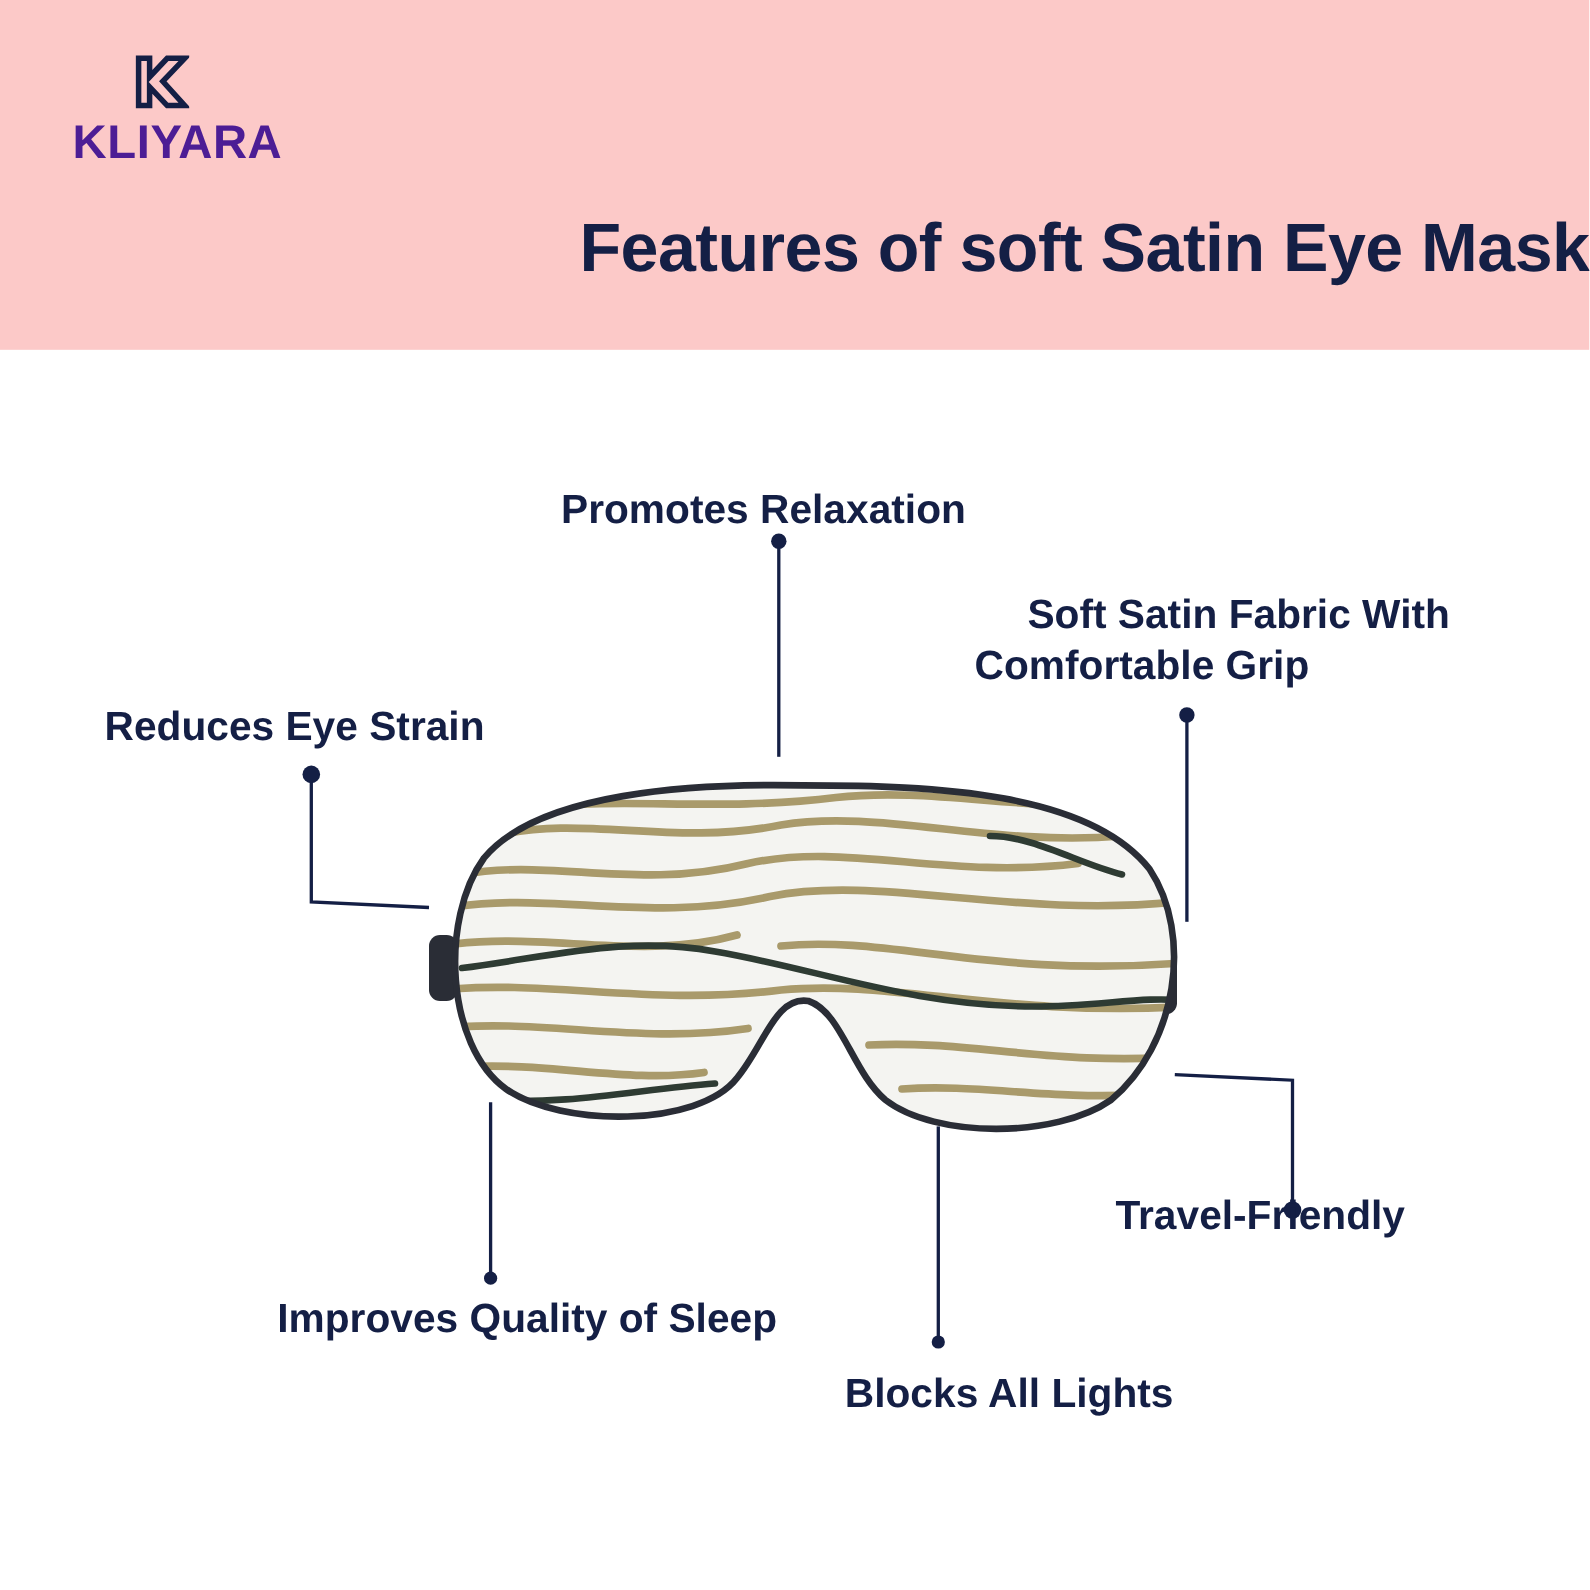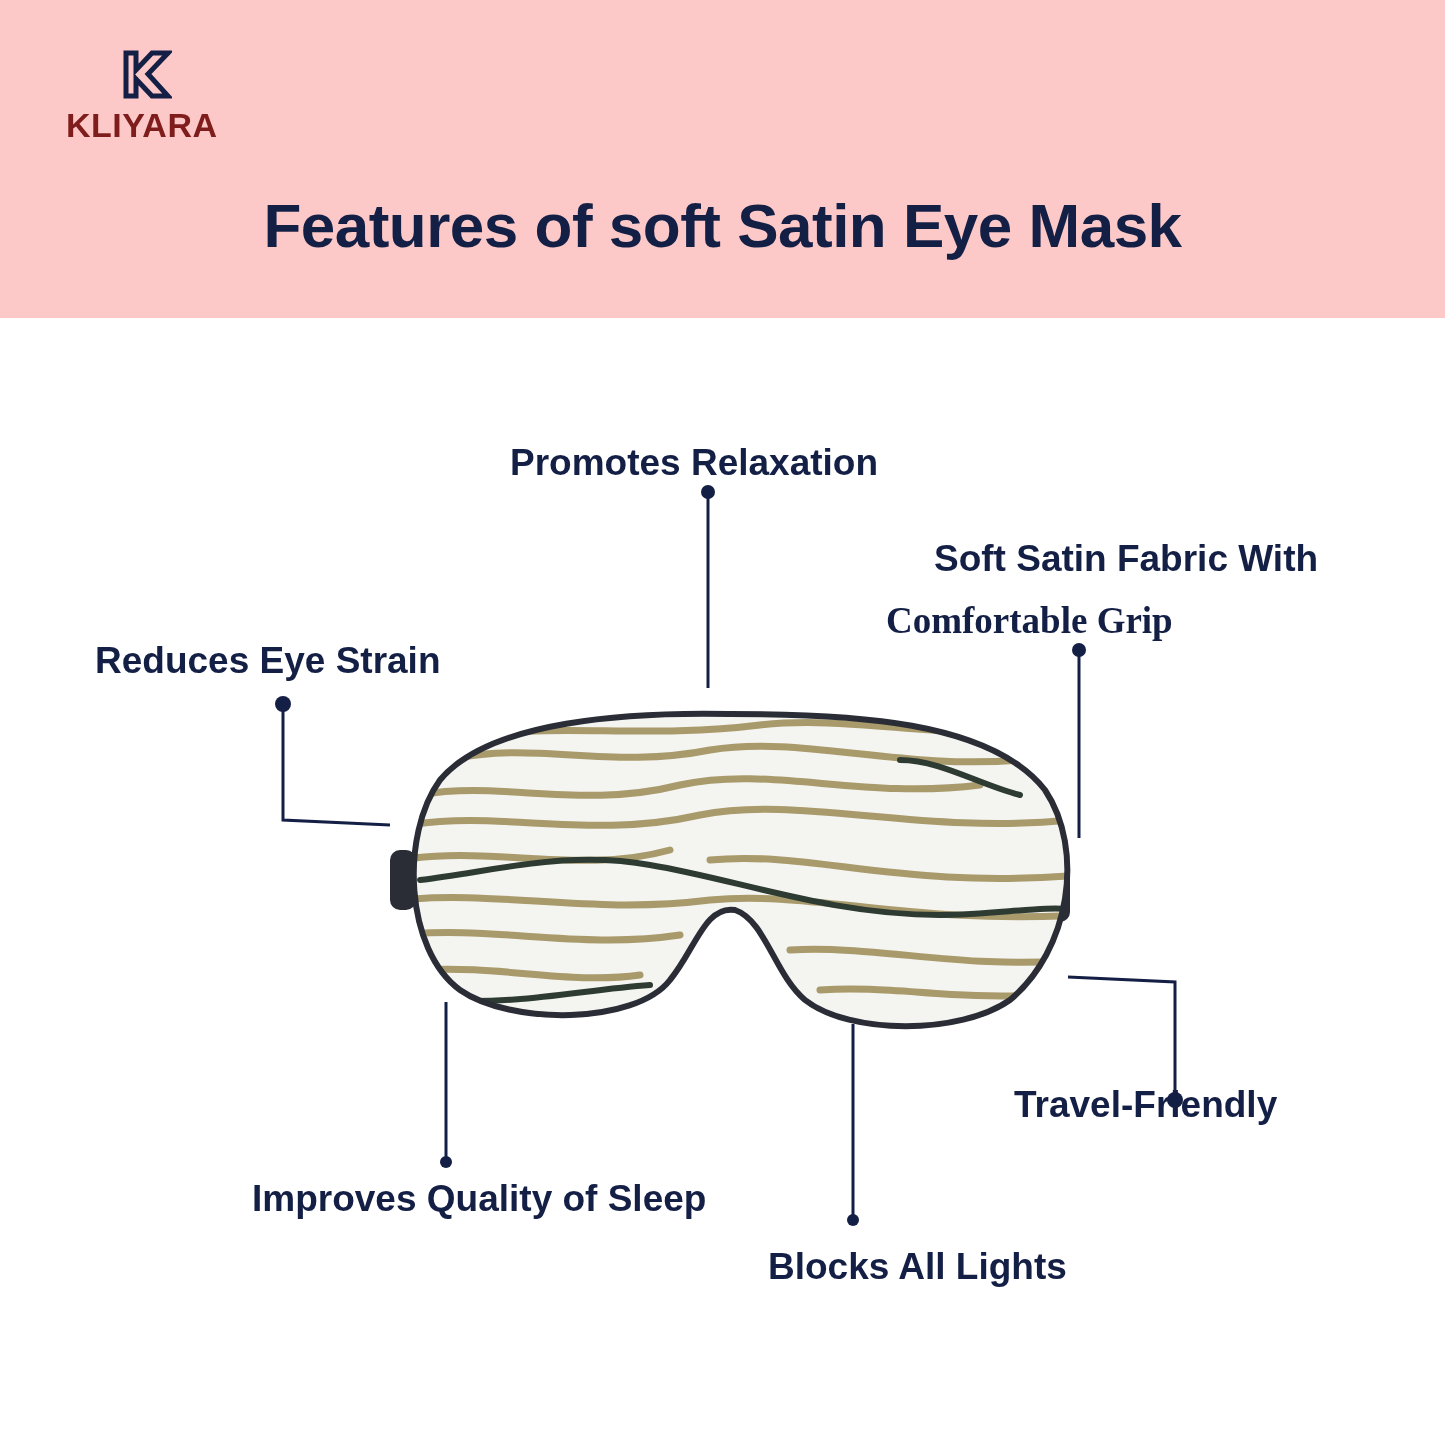--- a/index.html
+++ b/index.html
@@ -9,25 +9,25 @@
       font-family: "Liberation Sans", "DejaVu Sans", sans-serif;
       color: #141f45;
     }
     .header {
       position: absolute; left: 0; top: 0; width: 1445px; height: 318px;
       background: #fcc9c8;
     }
     .logo { position: absolute; left: 66px; top: 50px; width: 170px; height: 100px; }
     .logo-mark { position: absolute; left: 56px; top: 0; width: 50px; height: 50px; }
     .logo-text {
-      position: absolute; left: 0; top: 56px; font-weight: 700; font-size: 34px;
-      letter-spacing: 0.5px; color: #7f1d1d;
+      position: absolute; left: 0; top: 56px; font-weight: 700; font-size: 43px;
+      letter-spacing: 0.5px; color: #4c1d95;
     }
     .title {
-      position: absolute; left: 0; top: 190px; width: 1445px; text-align: center;
+      position: absolute; left: 0; top: 190px; width: 1445px; text-align: right;
       font-weight: 700; font-size: 62px; color: #141f45; letter-spacing: -0.5px;
     }
     .label {
       position: absolute; font-weight: 700; font-size: 37px; color: #141f45;
       line-height: 50px; white-space: nowrap;
     }
     .callouts { position: absolute; left: 0; top: 0; width: 1445px; height: 1445px; pointer-events: none; }
     .mask { position: absolute; left: 380px; top: 700px; width: 700px; height: 340px; }
   </style>
 </head>
@@ -96,17 +96,17 @@
     <circle cx="1079" cy="650" r="7"></circle>
     <circle cx="283" cy="704" r="8"></circle>
     <circle cx="1175" cy="1100" r="8"></circle>
     <circle cx="446" cy="1162" r="6"></circle>
     <circle cx="853" cy="1220" r="6"></circle>
   </g>
 </svg>
 
 <div class="label" style="left:486px; top:438px;margin-left:24px;">Promotes Relaxation</div>
 <div class="label" style="left:934px; top:534px;">Soft Satin Fabric With</div>
-<div class="label" style="left:886px; top:596px;font-family:Liberation Serif, serif;">Comfortable Grip</div>
+<div class="label" style="left:886px; top:580px;">Comfortable Grip</div>
 <div class="label" style="left:95px; top:636px;text-align:center;">Reduces Eye Strain</div>
 <div class="label" style="left:1014px; top:1080px;">Travel-Friendly</div>
 <div class="label" style="left:212px; top:1174px;margin-left:40px;">Improves Quality of Sleep</div>
 <div class="label" style="left:724px; top:1242px;margin-left:44px;">Blocks All Lights</div>
 
 </body></html>

